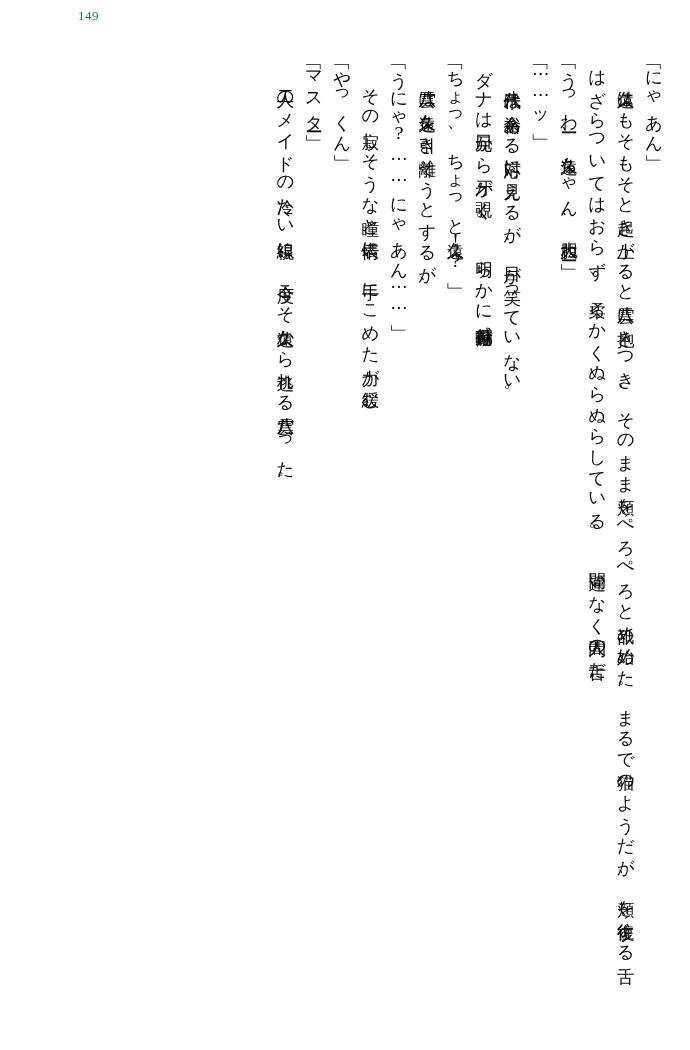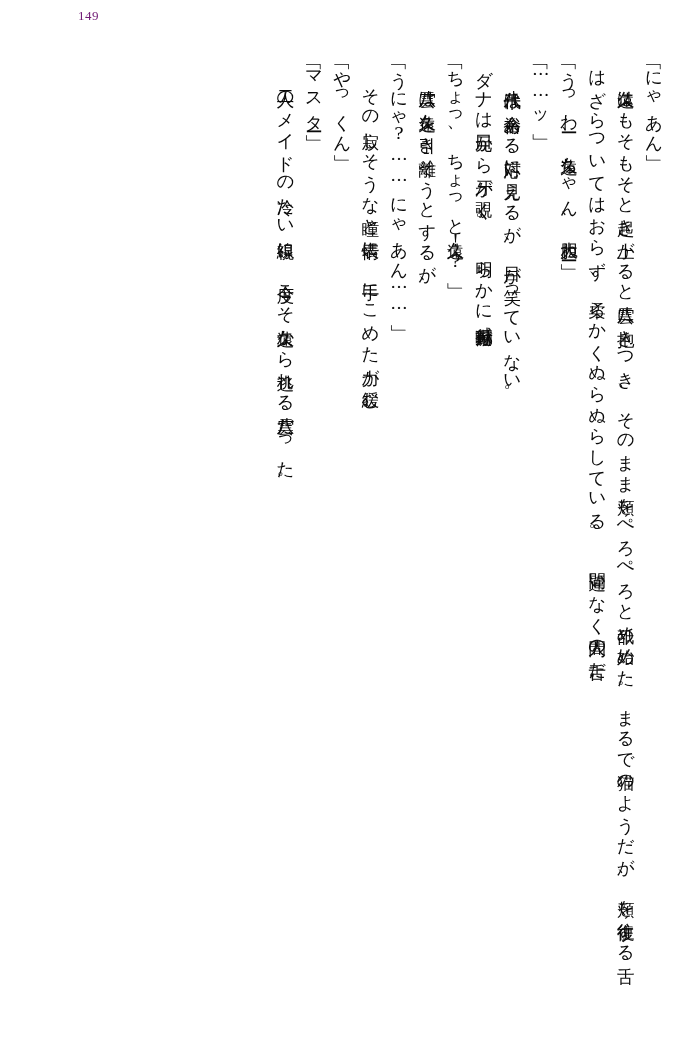--- a/index.html
+++ b/index.html
@@ -23,21 +23,21 @@
     height: 1050px;
     background: #ffffff;
   }
   .page-number {
     position: absolute;
     left: 78px;
     top: 8px;
     font-size: 13px;
     font-family: "Liberation Serif", "DejaVu Serif", serif;
     letter-spacing: 0.5px;
-    color: #701a75;
+    color: #15803d;
   }
   .text-body {
     position: absolute;
     right: 22px;
     top: 58px;
     width: 600px;
     height: 900px;
     writing-mode: vertical-rl;
     text-orientation: upright;
     font-size: 17.5px;

